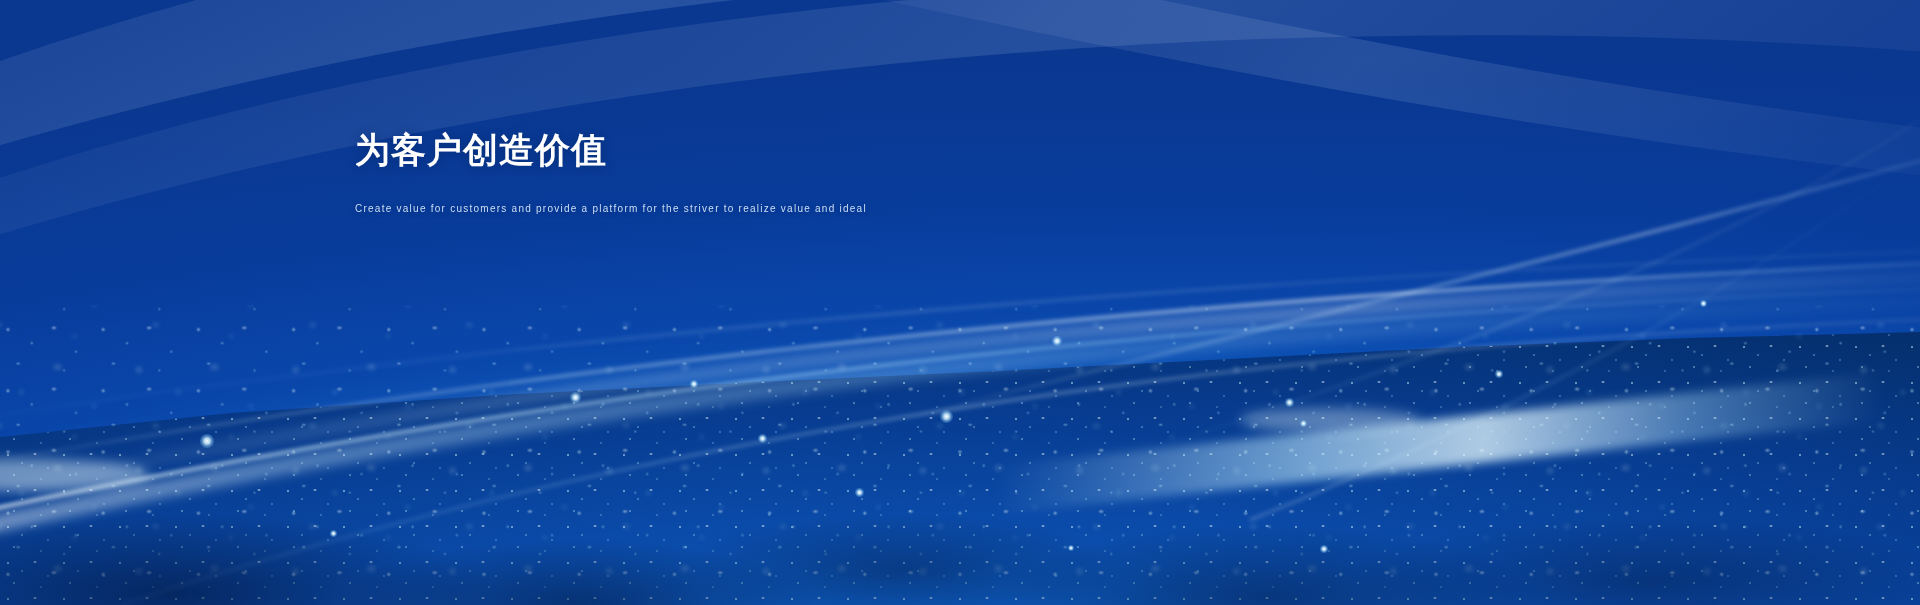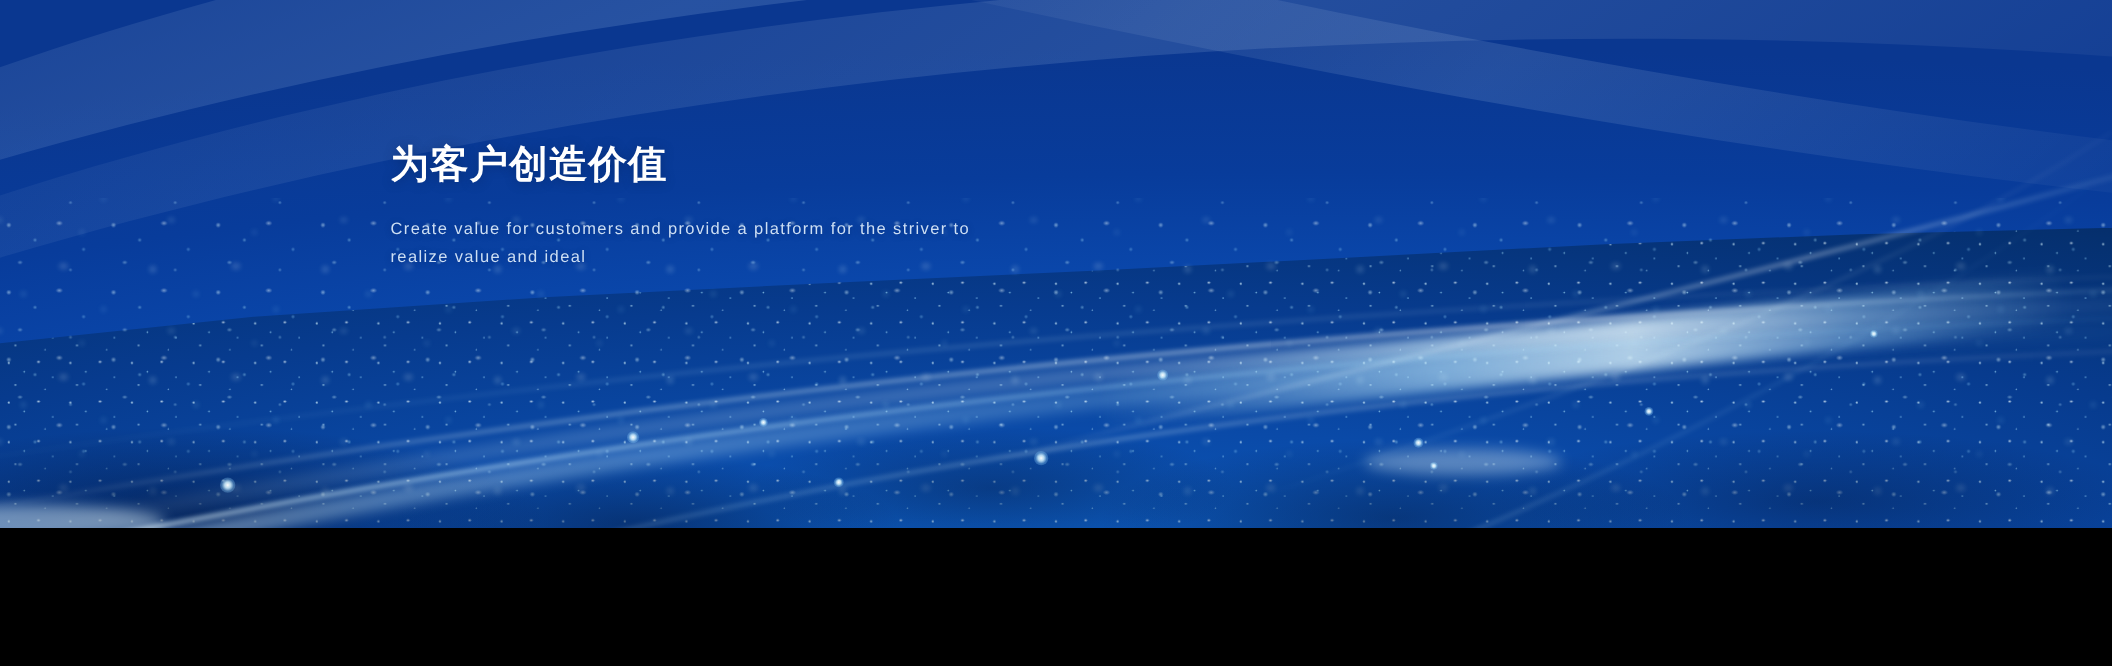--- a/index.html
+++ b/index.html
@@ -2,21 +2,21 @@
 <html><head>
 <meta charset="utf-8">
 <title>Banner</title>
 <style>
   * { margin:0; padding:0; box-sizing:border-box; }
   html,body { background:#000; }
 
   .banner{
     position:relative;
     width:1920px;
-    height:480px;
+    height:605px;
     overflow:hidden;
     font-family:"Liberation Sans","DejaVu Sans",sans-serif;
     background:
       radial-gradient(130% 95% at 62% 104%, #2ea8ec 0%, #1b7fd3 16%, #0f5cc0 34%, #0a47ab 55%, #083c9b 75%, #0a3790 100%),
       linear-gradient(168deg,#0a3f9f 0%,#0a44a6 40%,#0c52b3 100%);
   }
 
   
   .sky-arcs{position:absolute;inset:0;overflow:hidden;}
   .sky-arcs svg{position:absolute;top:0;left:0;}
@@ -114,21 +114,21 @@
     font-size:35px;
     line-height:48px;
     font-weight:bold;
     letter-spacing:1px;
     text-shadow:0 1px 10px rgba(4,30,80,.45);
     white-space:nowrap;
   }
   .sub{
     margin-top:22px;
     color:#cddff4;
-    font-size:15px;
+    font-size:10px;
     line-height:25px;
     letter-spacing:1.25px;
     font-weight:normal;
     max-width:545px;
     text-shadow:0 1px 6px rgba(4,30,80,.35);
   }
 </style>
 </head>
 <body>
 

